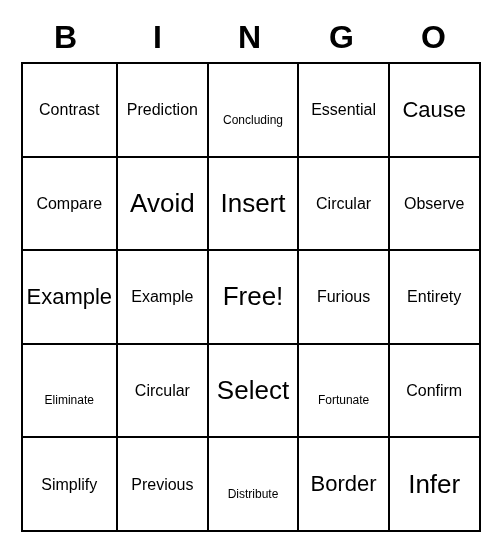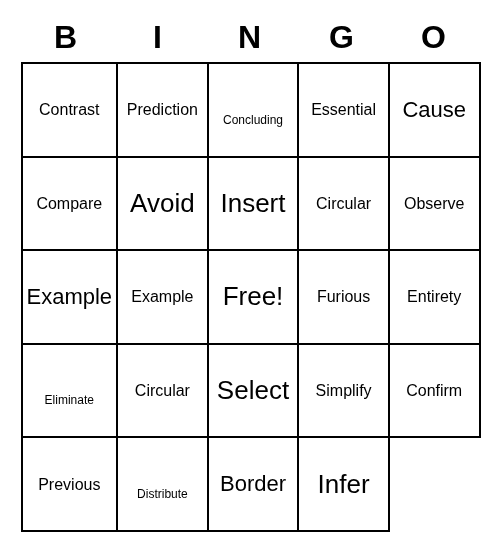--- a/index.html
+++ b/index.html
@@ -140,24 +140,27 @@
       <div class="bingo-cell">
         <span class="cell-text small">Eliminate</span>
       </div>
       <div class="bingo-cell">
         <span class="cell-text">Circular</span>
       </div>
       <div class="bingo-cell">
         <span class="cell-text xlarge">Select</span>
       </div>
       <div class="bingo-cell">
-        <span class="cell-text">Simplify</span>
+        <span class="cell-text small">Fortunate</span>
       </div>
       <div class="bingo-cell">
         <span class="cell-text">Confirm</span>
+      </div>
+      <div class="bingo-cell">
+        <span class="cell-text">Simplify</span>
       </div>
       <div class="bingo-cell">
         <span class="cell-text">Previous</span>
       </div>
       <div class="bingo-cell">
         <span class="cell-text small">Distribute</span>
       </div>
       <div class="bingo-cell">
         <span class="cell-text large">Border</span>
       </div>

